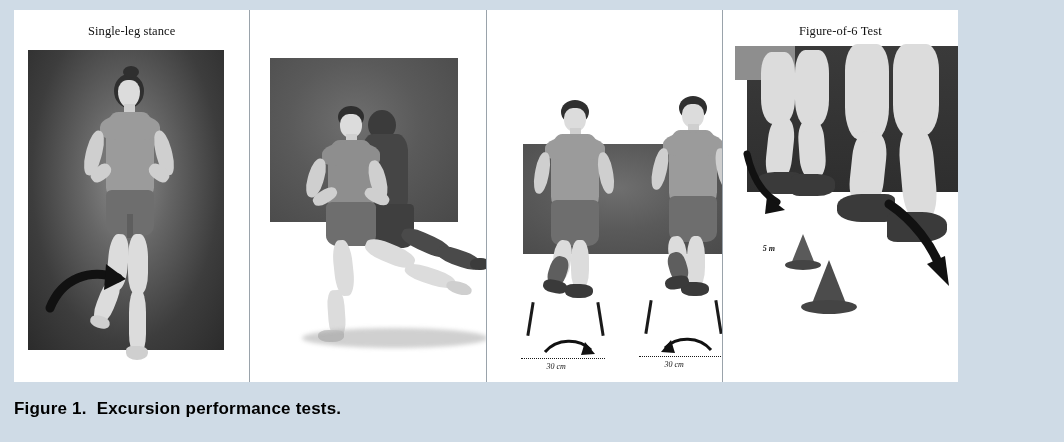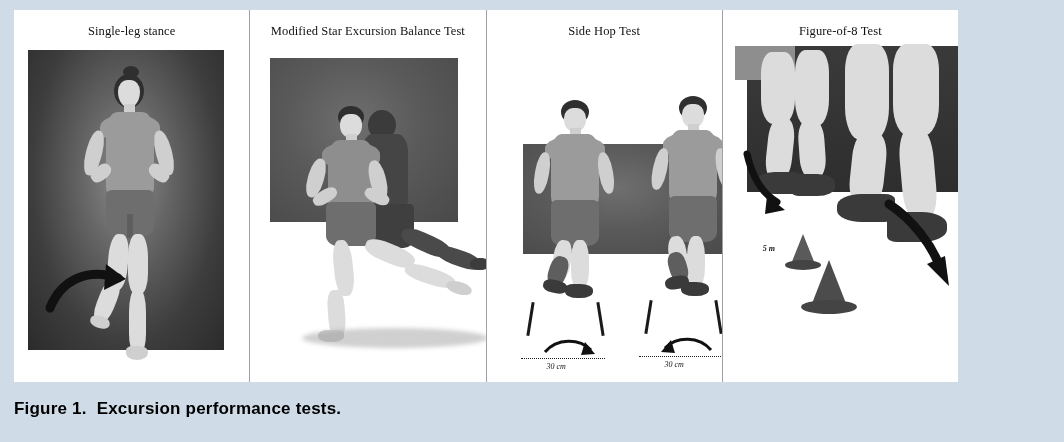--- a/index.html
+++ b/index.html
@@ -188,21 +188,20 @@
 
           <svg class="arrow-svg" style="left:16px;top:212px;width:84px;height:54px;" viewBox="0 0 84 54">
             <path d="M6 46 C 18 16, 46 6, 74 16" stroke="#111" stroke-width="9" fill="none" stroke-linecap="round"></path>
             <path d="M62 2 L82 17 L60 28 Z" fill="#111"></path>
           </svg>
         </div>
       </div>
     </div>
 
     <div class="panel">
-      <div class="panel-title">Modified Star Excursion Balance Test</div>
       <div class="art">
 
         <div class="plate flat-dark" style="left:20px; top:14px; width:188px; height:164px;"></div>
 
         <div class="fig" style="left:0;top:0;width:256px;height:320px;">
 
           <div style="position:absolute;left:118px;top:66px;width:28px;height:30px;background:#3b3b3b;border-radius:50%;"></div>
           <div style="position:absolute;left:112px;top:90px;width:46px;height:76px;background:#454545;border-radius:24% 24% 14% 14%;"></div>
           <div style="position:absolute;left:120px;top:160px;width:44px;height:44px;background:#3f3f3f;border-radius:10% 10% 24% 24%;"></div>
           <div style="position:absolute;left:150px;top:190px;width:52px;height:18px;background:#4a4a4a;border-radius:40%;transform:rotate(24deg);"></div>
@@ -230,21 +229,20 @@
           <div class="skin" style="position:absolute;left:114px;top:200px;width:52px;height:19px;border-radius:40%;transform:rotate(22deg);"></div>
           <div class="skin" style="position:absolute;left:154px;top:224px;width:52px;height:16px;border-radius:40%;transform:rotate(18deg);"></div>
           <div class="skin2" style="position:absolute;left:196px;top:238px;width:26px;height:12px;border-radius:45%;transform:rotate(16deg);"></div>
 
           <div style="position:absolute;left:52px;top:284px;width:186px;height:20px;background:rgba(150,150,150,0.45);border-radius:50%;filter:blur(2px);"></div>
         </div>
       </div>
     </div>
 
     <div class="panel">
-      <div class="panel-title">Side Hop Test</div>
       <div class="art">
 
         <div class="plate flat-dark" style="left:36px; top:100px; width:210px; height:110px;"></div>
 
         <div class="fig" style="left:0;top:0;width:140px;height:320px;">
           <div class="hair rounded" style="position:absolute;left:74px;top:56px;width:28px;height:24px;"></div>
           <div class="skin" style="position:absolute;left:77px;top:64px;width:22px;height:24px;border-radius:45% 45% 55% 55%;"></div>
           <div class="skin2" style="position:absolute;left:83px;top:84px;width:11px;height:9px;"></div>
           <div class="shirt" style="position:absolute;left:64px;top:90px;width:48px;height:74px;border-radius:24% 24% 16% 16%;"></div>
           <div class="shirt" style="position:absolute;left:58px;top:92px;width:60px;height:24px;border-radius:50% 50% 26% 26%;"></div>
@@ -290,21 +288,21 @@
             <path d="M52 16 C 40 2, 18 2, 6 14" stroke="#111" stroke-width="3" fill="none"></path>
             <path d="M12 6 L2 18 L16 19 Z" fill="#111"></path>
           </svg>
           <div class="dotline" style="left:22px;top:312px;width:84px;"></div>
           <div class="art-label" style="left:48px;top:316px;">30 cm</div>
         </div>
       </div>
     </div>
 
     <div class="panel">
-      <div class="panel-title">Figure-of-8 Test</div>
+      <div class="panel-title">Figure-of-6 Test</div>
       <div class="art">
 
         <div class="plate" style="left:24px; top:2px; width:224px; height:146px; background:linear-gradient(180deg,#3a3a3a,#2e2e2e);"></div>
         <div class="plate" style="left:12px; top:2px; width:60px; height:34px; background:#8e8e8e;"></div>
 
         <div class="fig" style="left:10px;top:0;width:120px;height:320px;">
           <div class="skin" style="position:absolute;left:28px;top:8px;width:34px;height:72px;border-radius:30% 30% 35% 35%;"></div>
           <div class="skin" style="position:absolute;left:62px;top:6px;width:34px;height:76px;border-radius:30% 30% 35% 35%;"></div>
           <div class="skin" style="position:absolute;left:34px;top:74px;width:26px;height:62px;border-radius:35%;transform:rotate(6deg);"></div>
           <div class="skin" style="position:absolute;left:66px;top:76px;width:26px;height:58px;border-radius:35%;transform:rotate(-4deg);"></div>

